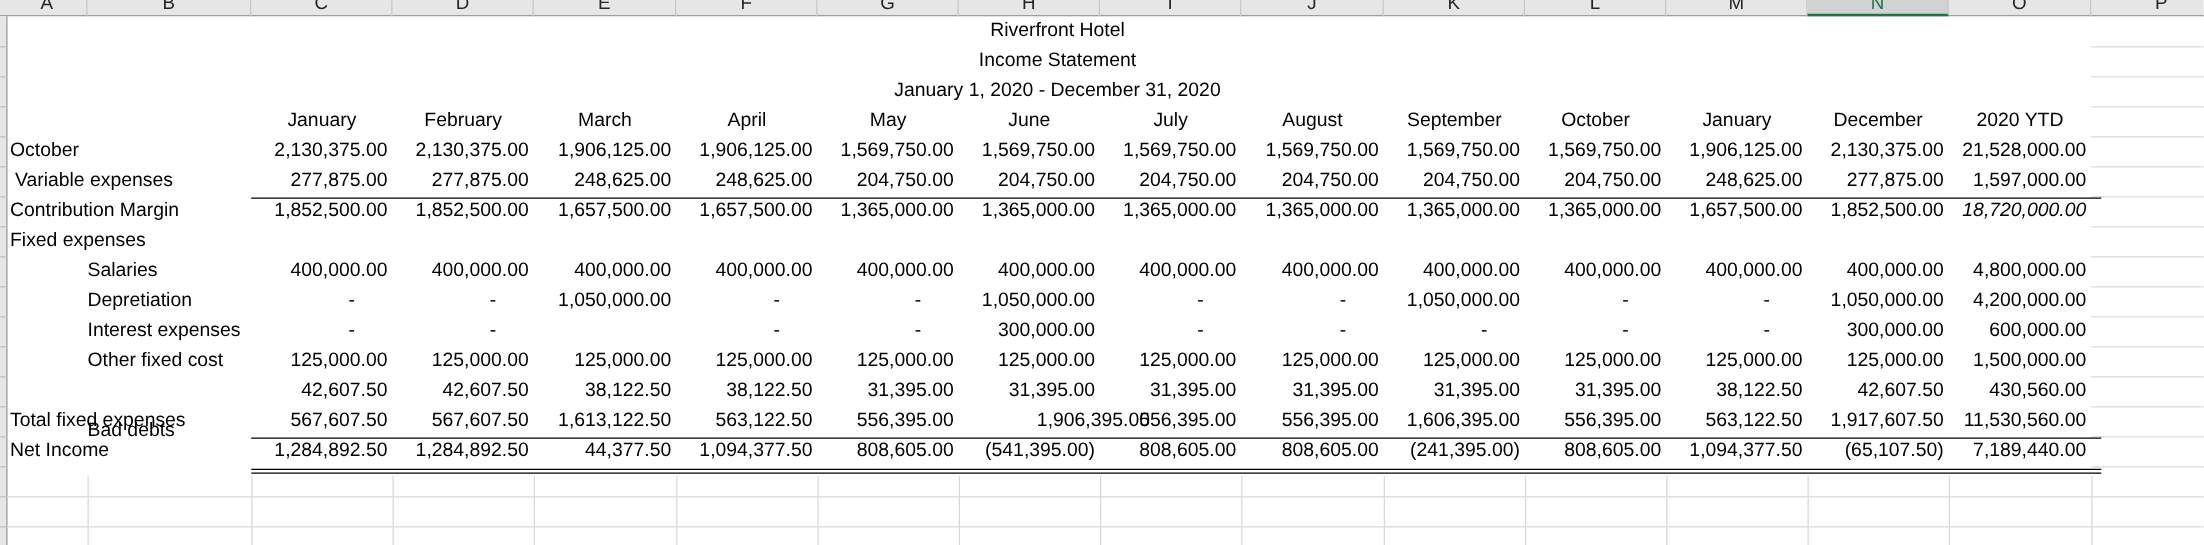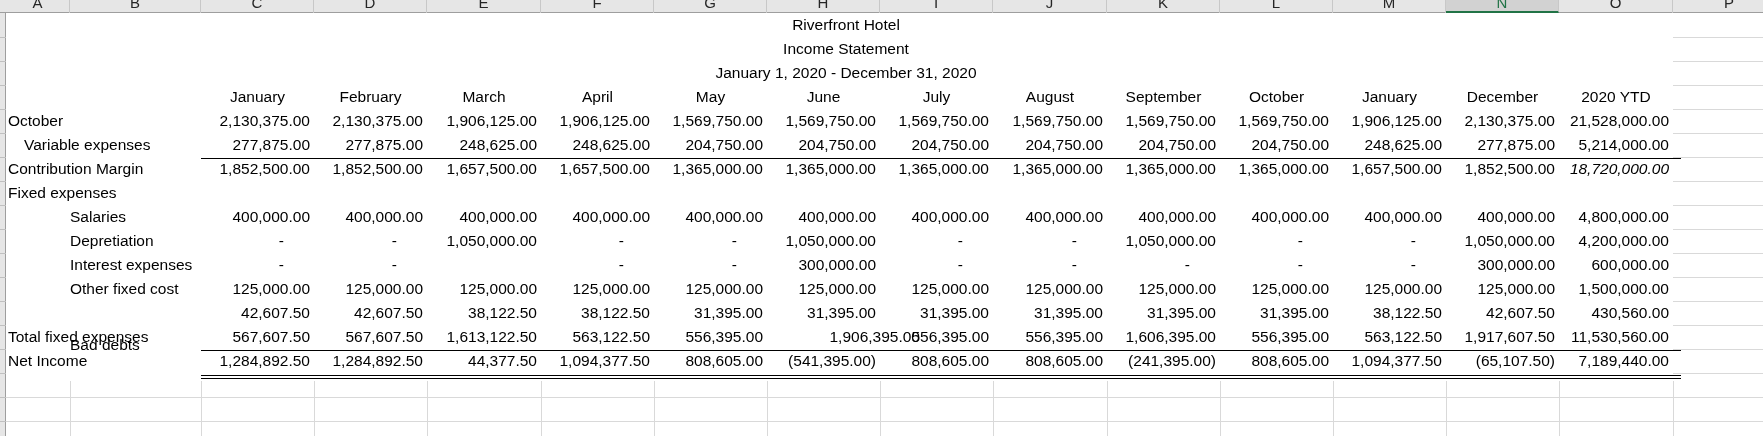--- a/index.html
+++ b/index.html
@@ -137,34 +137,34 @@
         <div class="cell right" style="left: 761px; width: 113px; top: 96px;">1,569,750.00</div>
         <div class="cell right" style="left: 874px; width: 113px; top: 96px;">1,569,750.00</div>
         <div class="cell right" style="left: 987px; width: 114px; top: 96px;">1,569,750.00</div>
         <div class="cell right" style="left: 1101px; width: 113px; top: 96px;">1,569,750.00</div>
         <div class="cell right" style="left: 1214px; width: 113px; top: 96px;">1,569,750.00</div>
         <div class="cell right" style="left: 1327px; width: 113px; top: 96px;">1,906,125.00</div>
         <div class="cell right" style="left: 1440px; width: 113px; top: 96px;">2,130,375.00</div>
         <div class="cell right" style="left: 1553px; width: 114px; top: 96px;">21,528,000.00</div>
       </div>
       <div>
-        <div class="cell left" style="left: 16px; padding-left: 2px; top: 120px;">Variable expenses</div>
+        <div class="cell left" style="left: 4px; padding-left: 2px; top: 120px;">Variable expenses</div>
         <div class="cell right" style="left: 195px; width: 113px; top: 120px;">277,875.00</div>
         <div class="cell right" style="left: 308px; width: 113px; top: 120px;">277,875.00</div>
         <div class="cell right" style="left: 421px; width: 114px; top: 120px;">248,625.00</div>
         <div class="cell right" style="left: 535px; width: 113px; top: 120px;">248,625.00</div>
         <div class="cell right" style="left: 648px; width: 113px; top: 120px;">204,750.00</div>
         <div class="cell right" style="left: 761px; width: 113px; top: 120px;">204,750.00</div>
         <div class="cell right" style="left: 874px; width: 113px; top: 120px;">204,750.00</div>
         <div class="cell right" style="left: 987px; width: 114px; top: 120px;">204,750.00</div>
         <div class="cell right" style="left: 1101px; width: 113px; top: 120px;">204,750.00</div>
         <div class="cell right" style="left: 1214px; width: 113px; top: 120px;">204,750.00</div>
         <div class="cell right" style="left: 1327px; width: 113px; top: 120px;">248,625.00</div>
         <div class="cell right" style="left: 1440px; width: 113px; top: 120px;">277,875.00</div>
-        <div class="cell right" style="left: 1553px; width: 114px; top: 120px;">5,214,000.00</div>
+        <div class="cell right" style="left: 1553px; width: 114px; top: 120px;">1,597,000.00</div>
       </div>
       <div>
         <div class="cell left" style="left: 0px; padding-left: 2px; top: 144px;">Contribution Margin</div>
         <div class="cell right" style="left: 195px; width: 113px; top: 144px;">1,852,500.00</div>
         <div class="cell right" style="left: 308px; width: 113px; top: 144px;">1,852,500.00</div>
         <div class="cell right" style="left: 421px; width: 114px; top: 144px;">1,657,500.00</div>
         <div class="cell right" style="left: 535px; width: 113px; top: 144px;">1,657,500.00</div>
         <div class="cell right" style="left: 648px; width: 113px; top: 144px;">1,365,000.00</div>
         <div class="cell right" style="left: 761px; width: 113px; top: 144px;">1,365,000.00</div>
         <div class="cell right" style="left: 874px; width: 113px; top: 144px;">1,365,000.00</div>

